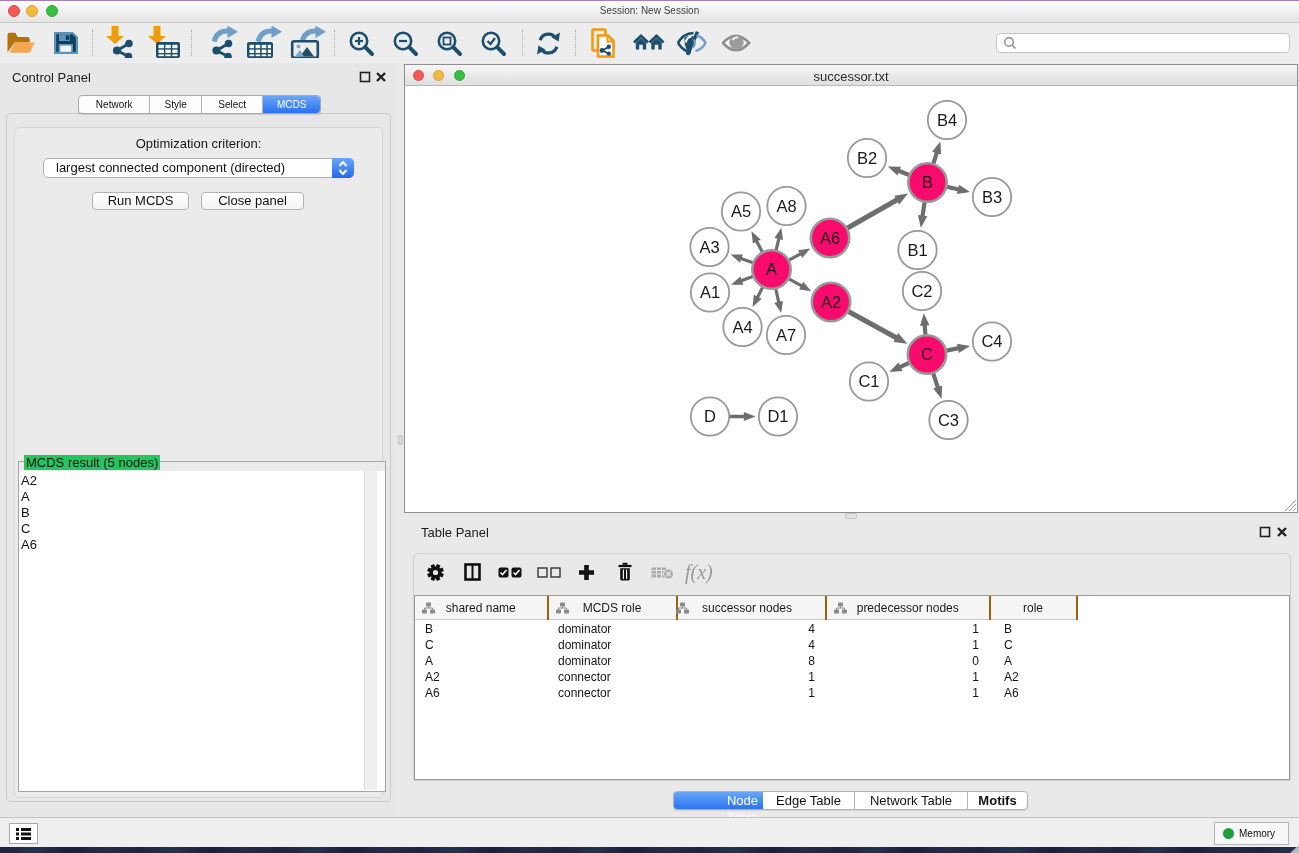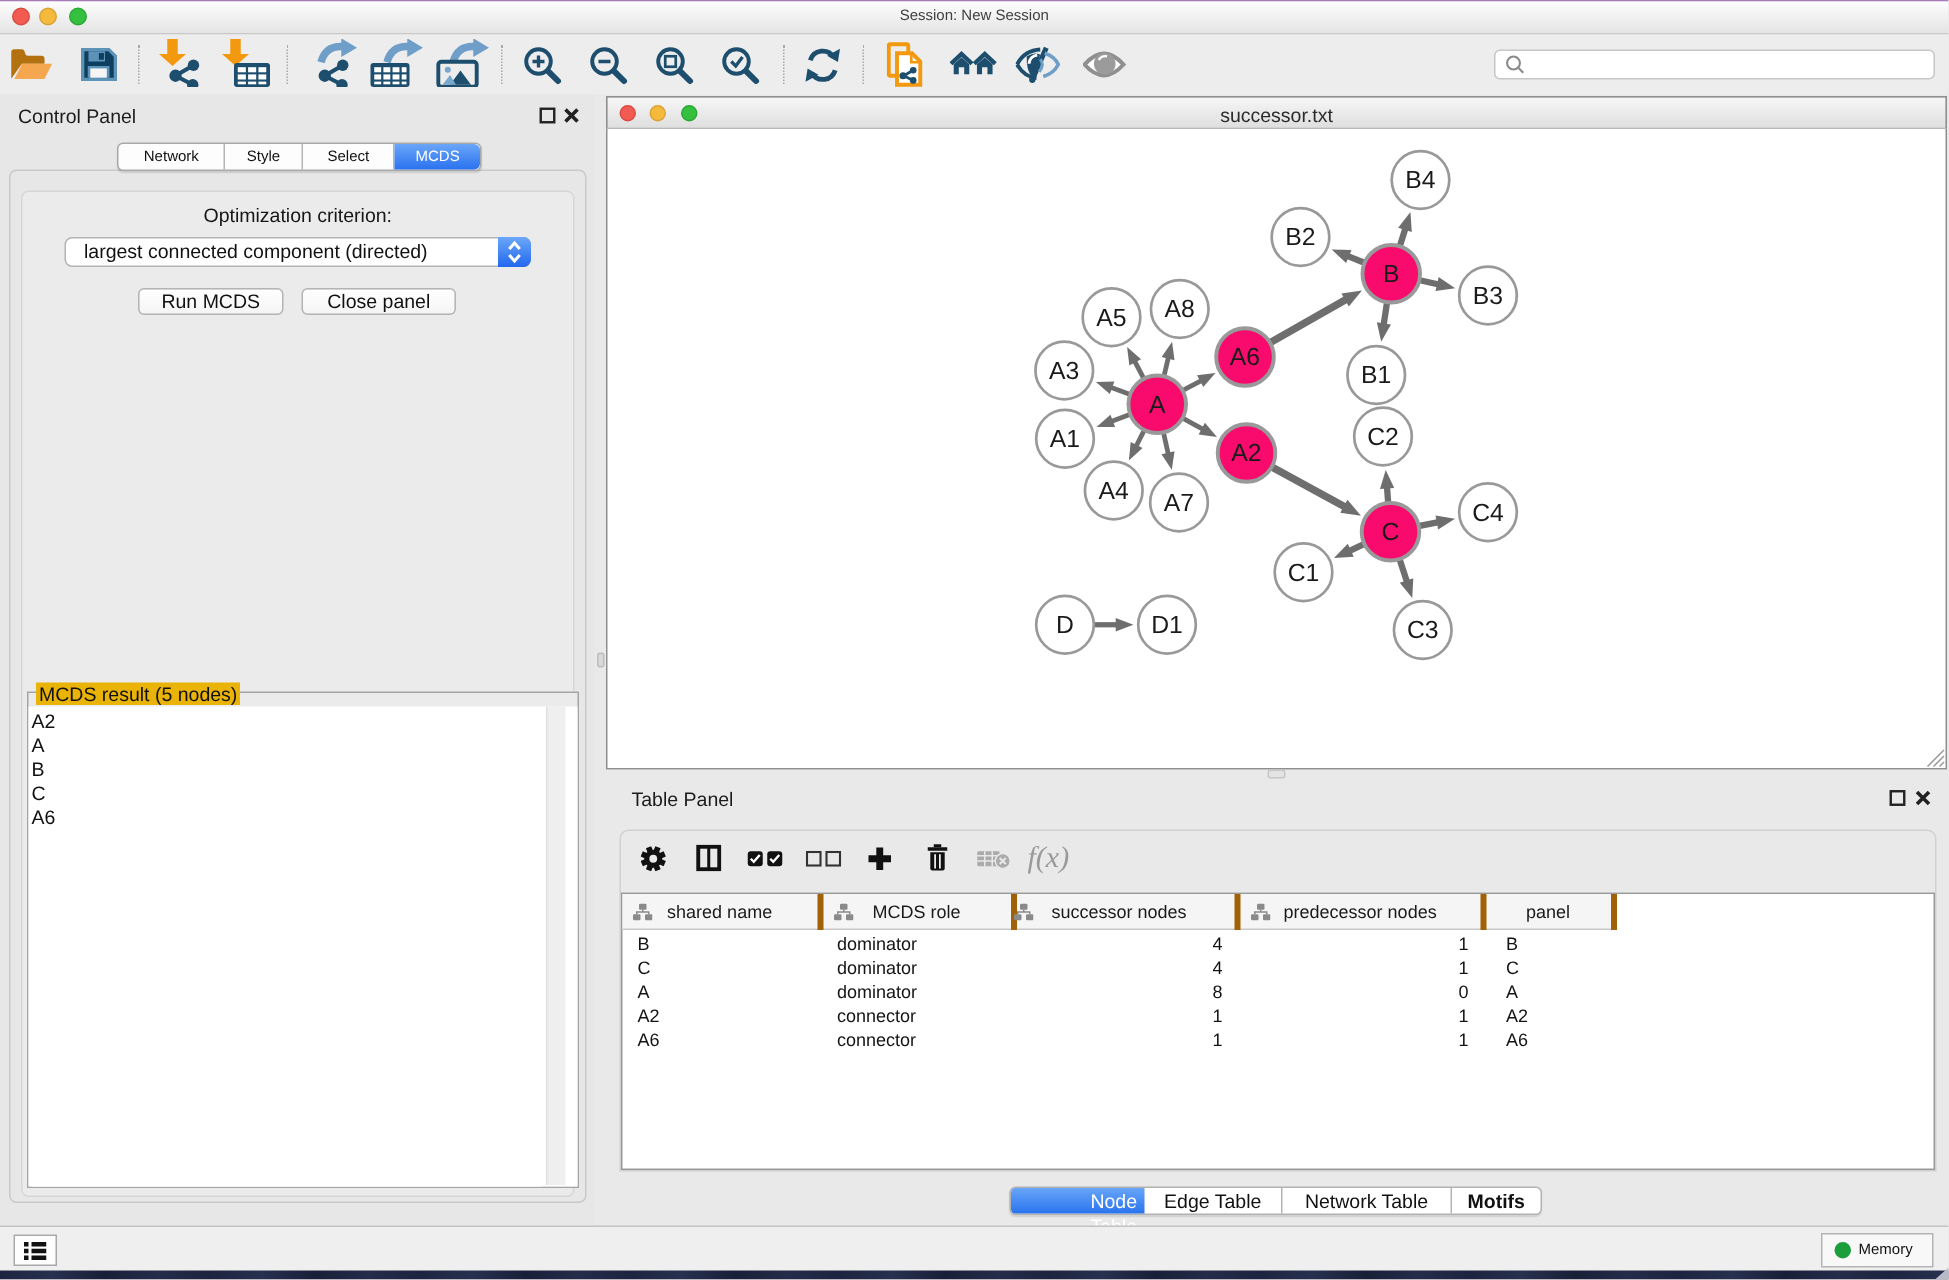--- a/index.html
+++ b/index.html
@@ -18,34 +18,34 @@
 .tab { height:100%; text-align:center; font-size:10px; color:#111; line-height:17px; border-right:1px solid #b4b4b4; }
 .tab.sel { background:linear-gradient(#6aa6f8,#2a72f0); color:#fff; border-right:none; border-radius:0 4px 4px 0; }
 #cpouter { left:6px; top:113px; width:385px; height:689px; background:#e7e7e7; border:1px solid #c9c9c9; border-radius:5px; }
 #cpinner { left:14px; top:127px; width:369px; height:671px; background:#ebebeb; border:1px solid #d6d6d6; border-radius:5px; }
 #optlabel { left:0; top:136px; width:397px; text-align:center; font-size:13px; color:#161616; }
 #dropdown { left:43px; top:158px; width:311px; height:20px; background:#fff; border:1px solid #b3b3b3; border-radius:5px; font-size:13px; color:#111; line-height:18px; padding-left:12px; }
 #dropbtn { left:332px; top:158px; width:22px; height:20px; background:linear-gradient(#6ba7f9,#2268ee); border-radius:0 5px 5px 0; }
 .btn { position:absolute; height:18px; background:linear-gradient(#ffffff,#f4f4f4); border:1px solid #b4b4b4; border-radius:4px; font-size:13px; color:#111; text-align:center; line-height:16px; }
 #fieldset { left:18px; top:461px; width:368px; height:331px; border:1px solid #a5a5a5; background:#ebebeb; }
 #mcdswhite { left:19px; top:471px; width:366px; height:320px; background:#fff; }
-#legend { left:24px; top:455px; background:#eab308; padding:0 2px; font-size:13px; color:#111; z-index:3; }
+#legend { left:24px; top:455px; background:#22c55e; padding:0 2px; font-size:13px; color:#111; z-index:3; }
 #mcdslist { left:21px; top:473px; width:340px; height:318px; background:#fff; font-size:13px; color:#111; line-height:16px; z-index:2; }
 #mcdsscroll { left:364px; top:471px; width:13px; height:319px; background:#efefef; border-left:1px solid #dedede; z-index:2; }
 #vsplit { left:397px; top:63px; width:7px; height:754px; background:#e9e9e9; }
 #vhandle { left:398px; top:435px; width:5px; height:10px; background:#d8d8d8; border:1px solid #bdbdbd; border-radius:2px; }
 #netwin { left:404px; top:64px; width:894px; height:449px; background:#fff; border:1px solid #8f8f8f; }
 #nettitle { left:404px; top:64px; width:894px; height:22px; background:linear-gradient(#f6f6f6,#dfdfdf); border:1px solid #8f8f8f; border-bottom:1px solid #b8b8b8; }
 #nettext { left:404px; top:69px; width:894px; text-align:center; font-size:13px; color:#2b2b2b; }
 #hhandle { left:845px; top:513px; width:12px; height:6px; background:#e3e3e3; border:1px solid #c6c6c6; border-radius:2px; }
 #tptitle { left:421px; top:525px; font-size:13px; color:#1c1c1c; }
 #tpouter { left:413px; top:553px; width:878px; height:228px; background:#e9e9e9; border:1px solid #d0d0d0; border-radius:6px 6px 0 0; }
 #tablebox { left:414px; top:595px; width:876px; height:185px; background:#fff; border:1px solid #9a9a9a; }
 #thead { left:415px; top:596px; width:662px; height:24px; background:#f5f5f5; border-bottom:1px solid #c8c8c8; }
-.th { position:absolute; top:596px; height:24px; font-size:12px; color:#1a1a1a; text-align:center; line-height:24px; border-right:4px solid #a16207; }
+.th { position:absolute; top:596px; height:24px; font-size:12px; color:#1a1a1a; text-align:center; line-height:24px; border-right:2px solid #a16207; }
 .td { position:absolute; font-size:12px; color:#141414; height:16px; line-height:16px; }
 #tabs2 { left:673px; top:791px; width:355px; height:19px; border:1px solid #b2b2b2; border-radius:4px; background:#fff; box-shadow:0 1px 1px rgba(0,0,0,0.1); display:flex; }
 .tab2 { height:100%; text-align:center; font-size:13px; color:#111; line-height:17px; border-right:1px solid #b4b4b4; }
 .tab2.sel { background:linear-gradient(#68a5f8,#2a74ee); color:#fff; border-radius:3px 0 0 3px; border-right:none;padding-left:48px; }
 #statusbar { left:0; top:817px; width:1299px; height:31px; background:#efefef; border-top:1px solid #c2c2c2; }
 #listbtn { left:9px; top:823px; width:29px; height:21px; background:#fdfdfd; border:1px solid #a8a8a8; }
 #membtn { left:1214px; top:822px; width:75px; height:23px; background:#f8f8f8; border:1px solid #b4b4b4; font-size:11px; color:#111; }
 #desk { left:0; top:847px; width:1299px; height:6px; background:repeating-linear-gradient(90deg,#1c2440 0px,#283050 35px,#181f38 70px,#242c4a 105px,#1c2440 140px); }
 #deskcorner { left:1290px; top:845px; width:0; height:0; border-left:9px solid transparent; border-bottom:8px solid #b8bac8; }
 </style></head>
@@ -459,21 +459,21 @@
   </svg>
 <div class="th" style="left:827.0px; width:163.5px;">predecessor nodes</div>
 <svg class="abs" style="left:834.0px; top:602px;" width="13" height="12" viewBox="0 0 13 12">
     <g fill="#8a8a8a">
       <rect x="4" y="0.5" width="5" height="4" rx="0.8"></rect>
       <rect x="0" y="7.5" width="5" height="4" rx="0.8"></rect>
       <rect x="8" y="7.5" width="5" height="4" rx="0.8"></rect>
       <path d="M6.5,4.5 L6.5,6 M2.5,7.5 L2.5,6 L10.5,6 L10.5,7.5" stroke="#8a8a8a" stroke-width="1" fill="none"></path>
     </g>
   </svg>
-<div class="th" style="left:990.5px; width:87.0px;">panel</div>
+<div class="th" style="left:990.5px; width:87.0px;">role</div>
 <div class="td" style="left:425px; top:621px; width:120px;">B</div>
 <div class="td" style="left:558px; top:621px; width:108px;">dominator</div>
 <div class="td" style="left:700px; top:621px; width:115px; text-align:right;">4</div>
 <div class="td" style="left:860px; top:621px; width:119px; text-align:right;">1</div>
 <div class="td" style="left:1004px; top:621px; width:70px;">B</div>
 <div class="td" style="left:425px; top:637px; width:120px;">C</div>
 <div class="td" style="left:558px; top:637px; width:108px;">dominator</div>
 <div class="td" style="left:700px; top:637px; width:115px; text-align:right;">4</div>
 <div class="td" style="left:860px; top:637px; width:119px; text-align:right;">1</div>
 <div class="td" style="left:1004px; top:637px; width:70px;">C</div>

